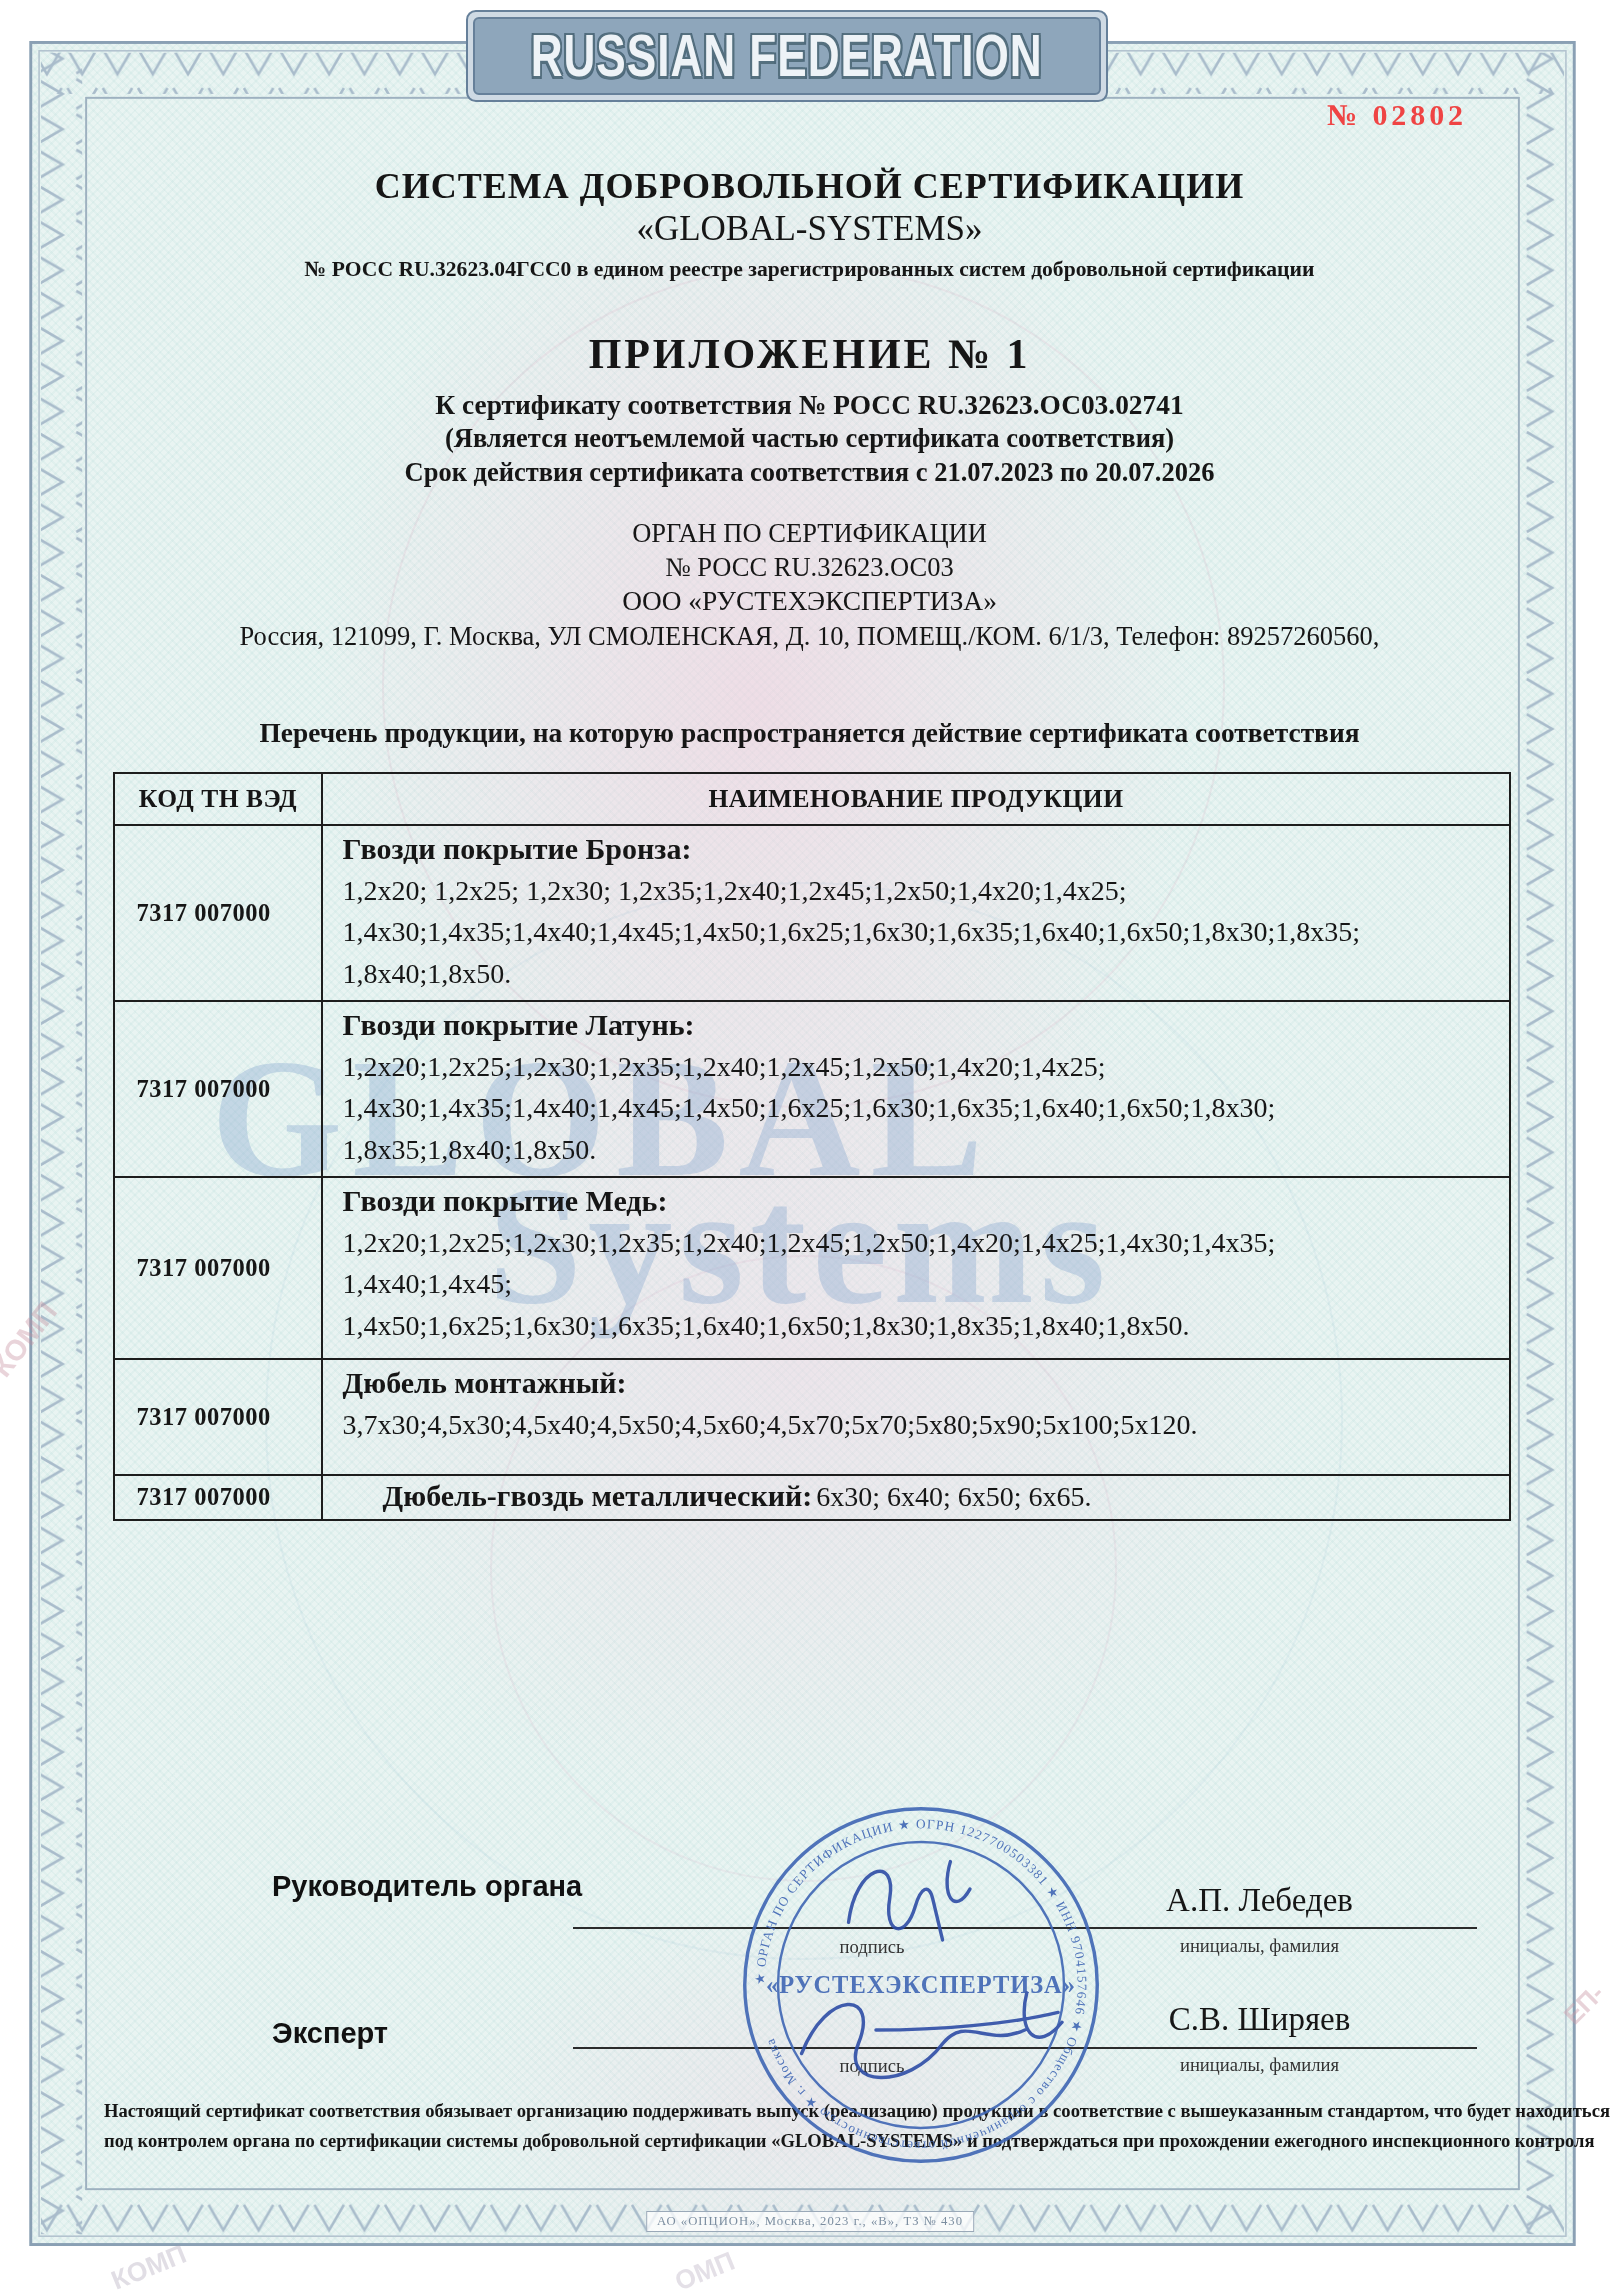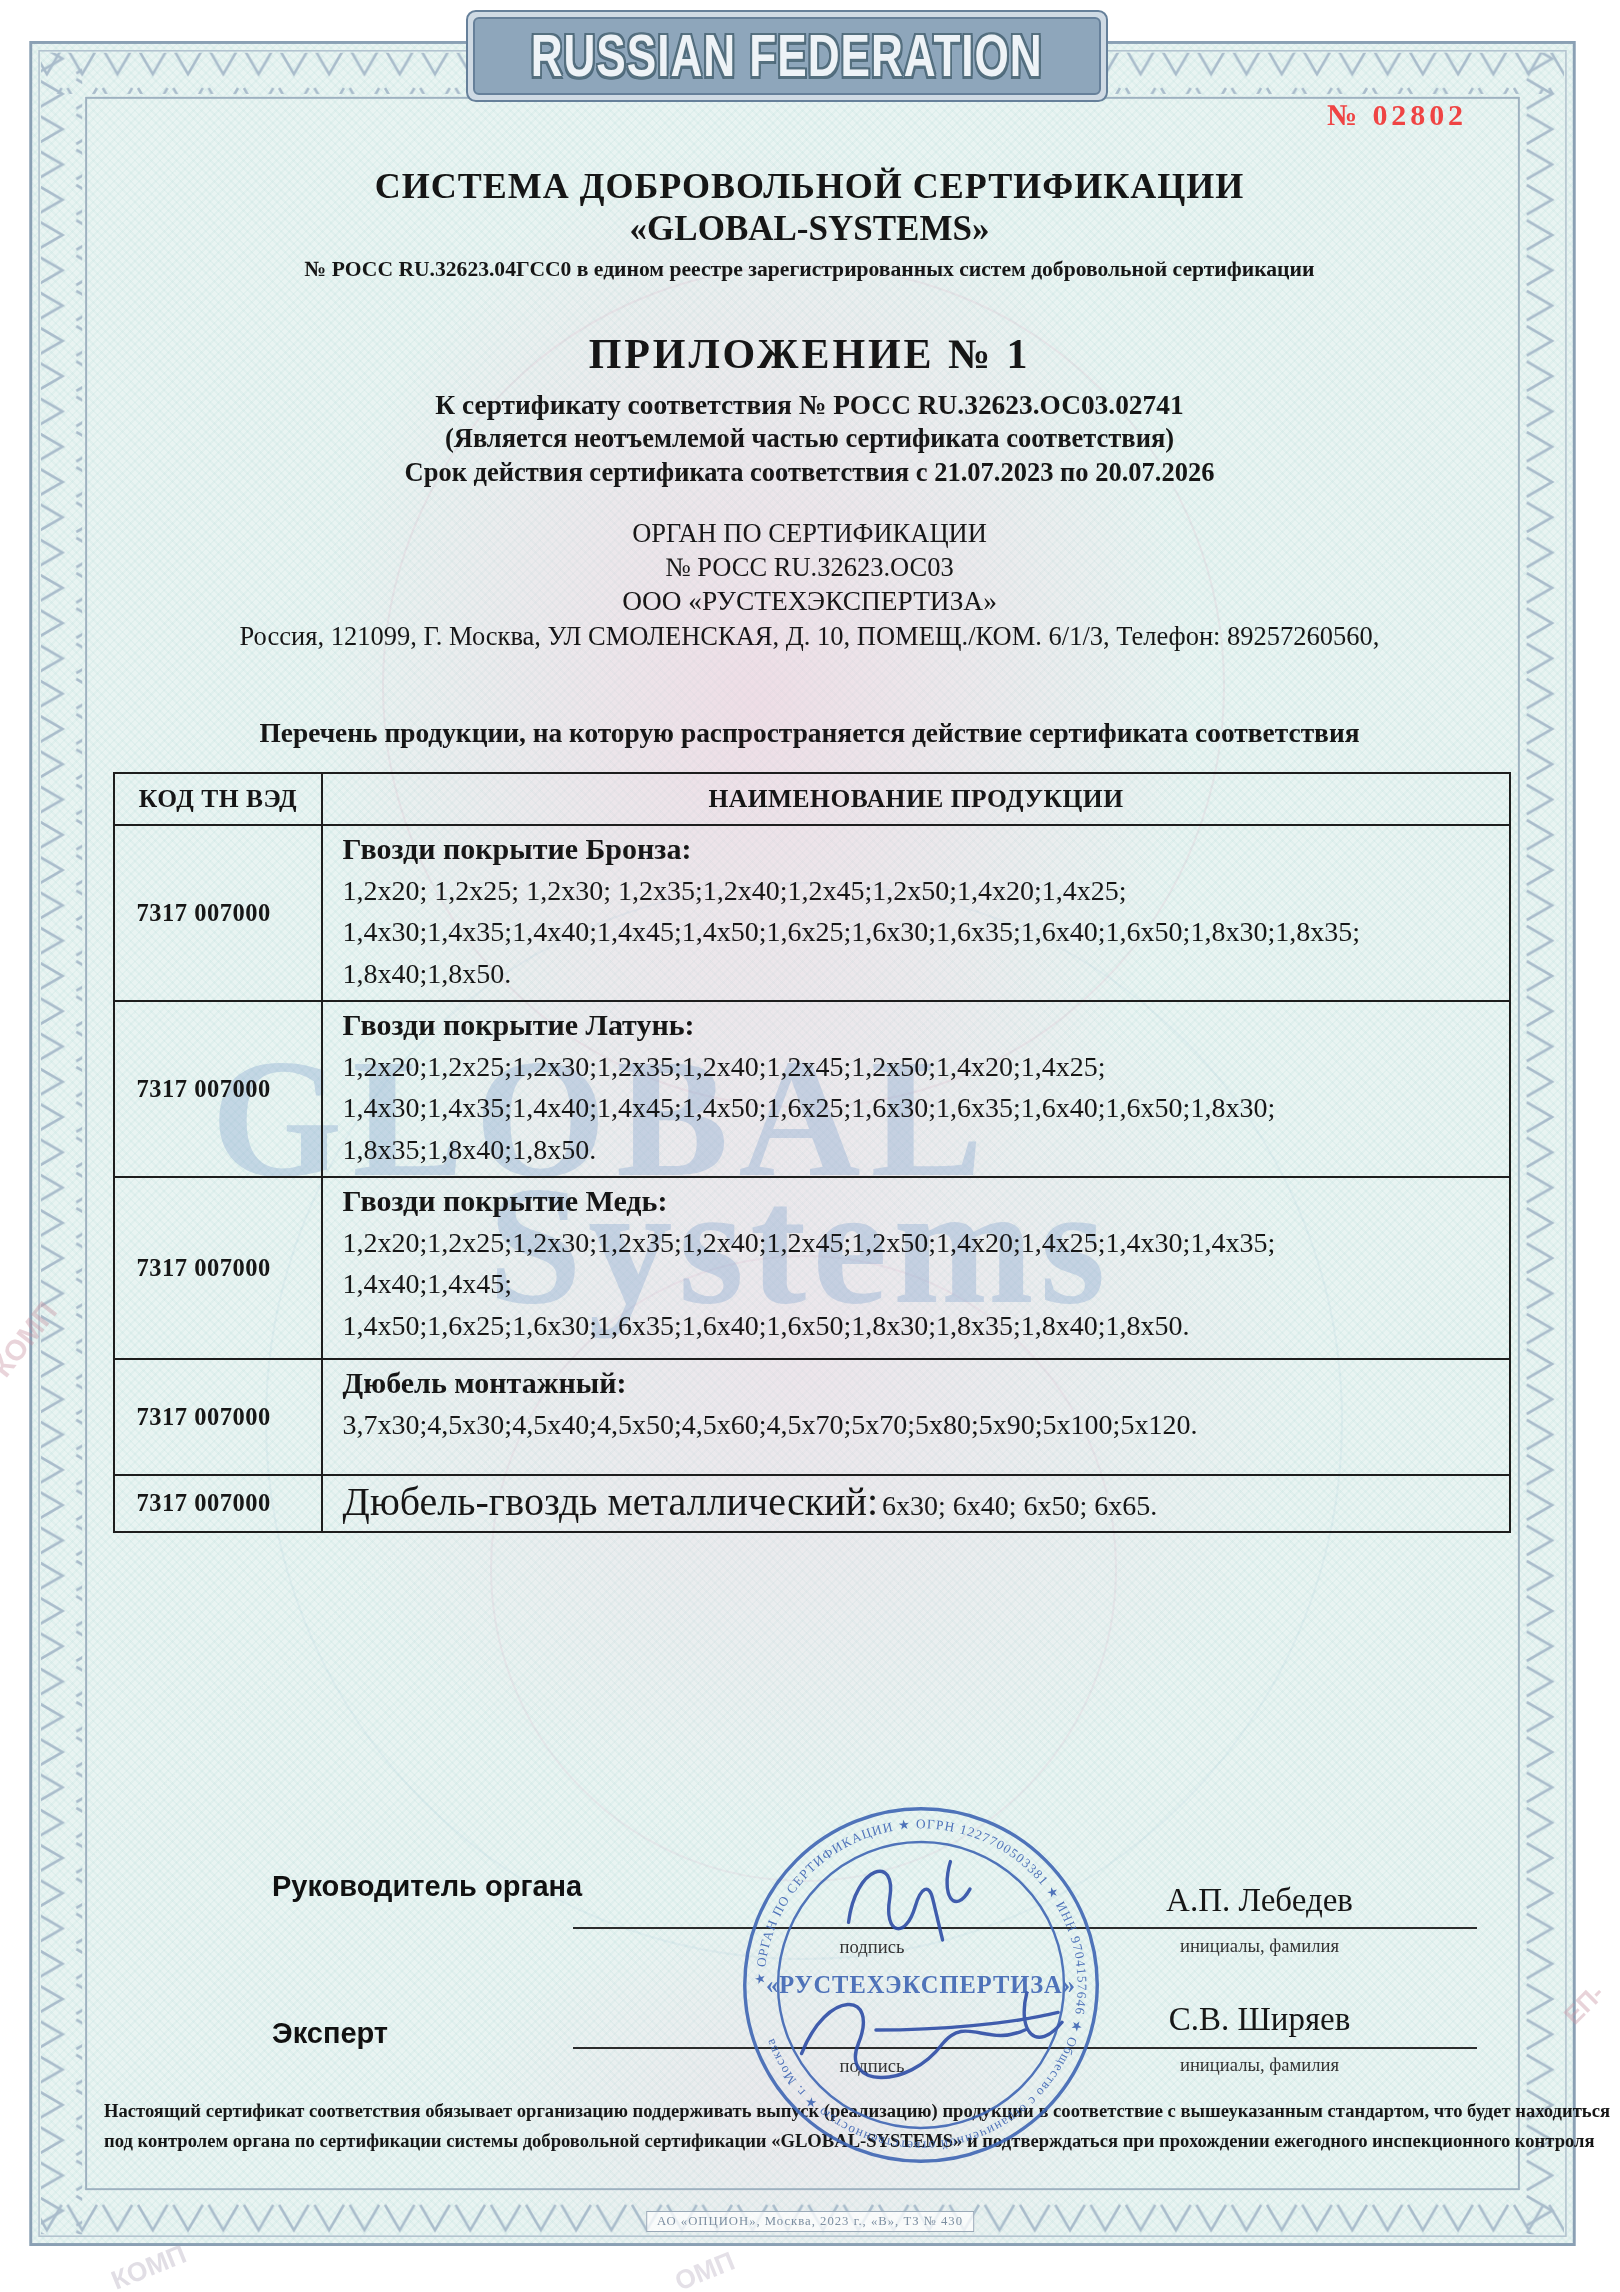--- a/index.html
+++ b/index.html
@@ -70,21 +70,21 @@
     white-space: nowrap;
   }
   .doc-number {
     position: absolute; left: 1255px; top: 98px; width: 284px; z-index: 4;
     text-align: center; color: #ef4444; font-weight: bold;
     font-size: 30px; letter-spacing: 3.9px;
   }
 
   .cline { position: absolute; left: 78px; width: 1463px; text-align: center; z-index: 3; white-space: nowrap; }
   .h-system   { top: 165px; font-size: 36px; font-weight: bold; letter-spacing: 1px; }
-  .h-name     { top: 209px; font-size: 35px; font-weight: bold; }
+  .h-name     { top: 209px; font-size: 35px; font-weight: normal; }
   .h-registry { top: 257px; font-size: 21.6px; font-weight: bold; }
   .h-agency   { top: 284px; font-size: 26.5px; font-weight: bold; }
   .h-appendix { top: 330px; font-size: 42px; font-weight: bold; letter-spacing: 2.9px; }
   .h-certref  { top: 390px; font-size: 27.4px; font-weight: bold; }
   .h-note     { top: 423px; font-size: 26.5px; font-weight: bold; }
   .h-validity { top: 457px; font-size: 26.5px; font-weight: bold; }
   .o-head  { top: 518px; font-size: 26.5px; }
   .o-num   { top: 552px; font-size: 26.5px; }
   .o-name  { top: 586px; font-size: 27.4px; text-align: center; }
   .o-addr  { top: 621px; font-size: 26.5px; }
@@ -106,21 +106,21 @@
     font-weight: bold; font-size: 24.5px; padding-left: 21.6px;
     vertical-align: middle; letter-spacing: 0.5px;
   }
   td.name { vertical-align: top; padding: 5.9px 13.7px 5.9px 19.6px; }
   .ttl { display: block; font-size: 30px; font-weight: bold; margin-bottom: 3.9px; }
   .ln  { display: block; font-size: 28px; line-height: 1.48; }
   tr.r0 td { height: 173px; } tr.r1 td { height: 169px; }
   tr.r2 td { height: 182px; } tr.r3 td { height: 116px; }
   tr.r4 td { height: 45px; }
   td.name.inline { vertical-align: middle; padding-top: 2px; }
-  .ttl-inline { font-size: 40px; font-weight: normal; }
+  .ttl-inline { font-size: 30px; font-weight: bold; margin-left: 40px; }
   .sz-inline  { font-size: 28px; }
 
   
   .role { position: absolute; left: 272px; z-index: 3; font-family: "Liberation Sans", sans-serif; font-weight: bold; font-size: 29px; color: #111; }
   .role1 { top: 1870px; } .role2 { top: 2017px; }
   .sig-line { position: absolute; left: 573px; width: 904px; border-top: 2px solid #2b2b2b; z-index: 3; }
   .sl1 { top: 1927px; } .sl2 { top: 2047px; }
   .sig-name { position: absolute; left: 1034px; width: 451px; text-align: center; font-size: 33px; z-index: 6; }
   .sn1 { top: 1882px; } .sn2 { top: 2001px; }
   .sig-cap { position: absolute; left: 1034px; width: 451px; text-align: center; font-size: 18.6px; color: #333; z-index: 6; }

